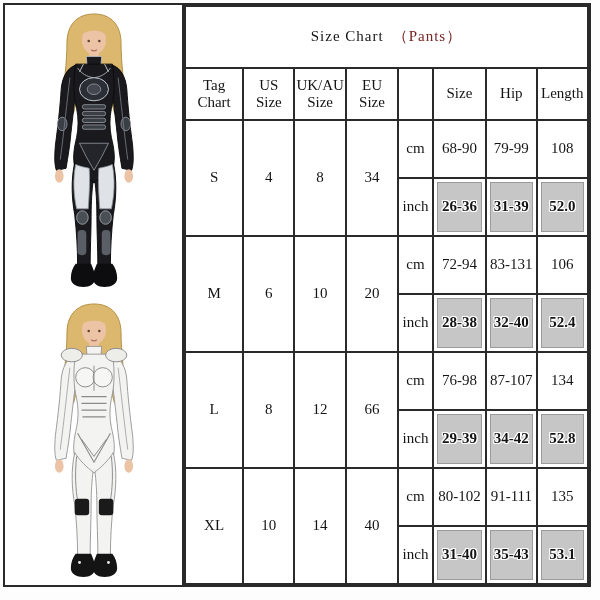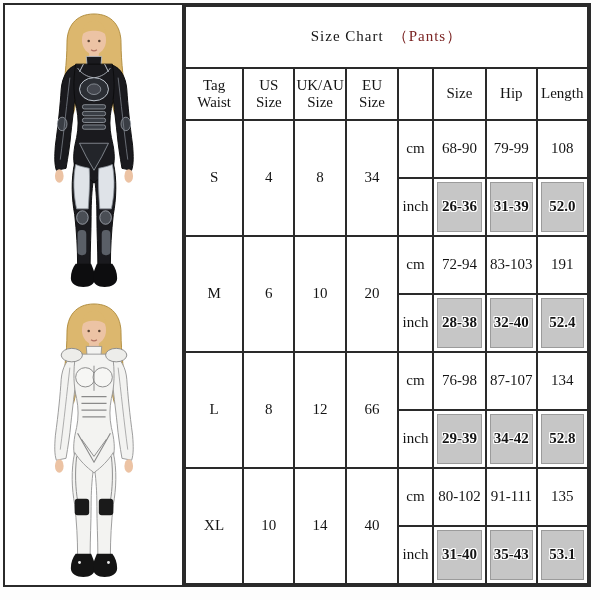--- a/index.html
+++ b/index.html
@@ -150,21 +150,21 @@
         <col style="width:12.6%">
           <col style="width:12.8%">
       </colgroup>
 
       <tbody>
           <tr class="tr-title">
         <td colspan="8" class="title-cell"><span>Size Chart</span><span class="title-sub">（Pants）</span></td>
       </tr>
 
       <tr class="tr-head">
-        <th>Tag Waist</th>
+        <th>Tag Chart</th>
         <th>US Size</th>
         <th>UK/AU Size</th>
         <th>EU Size</th>
         <th></th>
         <th>Size</th>
         <th>Hip</th>
         <th>Length</th>
       </tr>
 
       <tr class="tr-data">
@@ -184,22 +184,22 @@
         <td class="shade">52.0</td>
       </tr>
 
       <tr class="tr-data">
         <td rowspan="2" class="tag-cell">M</td>
         <td rowspan="2">6</td>
         <td rowspan="2">10</td>
         <td rowspan="2">20</td>
         <td>cm</td>
         <td>72-94</td>
-        <td>83-103</td>
-        <td>191</td>
+        <td>83-131</td>
+        <td>106</td>
       </tr>
       <tr class="tr-data">
         <td>inch</td>
         <td class="shade">28-38</td>
         <td class="shade">32-40</td>
         <td class="shade">52.4</td>
       </tr>
 
       <tr class="tr-data">
         <td rowspan="2" class="tag-cell">L</td>

